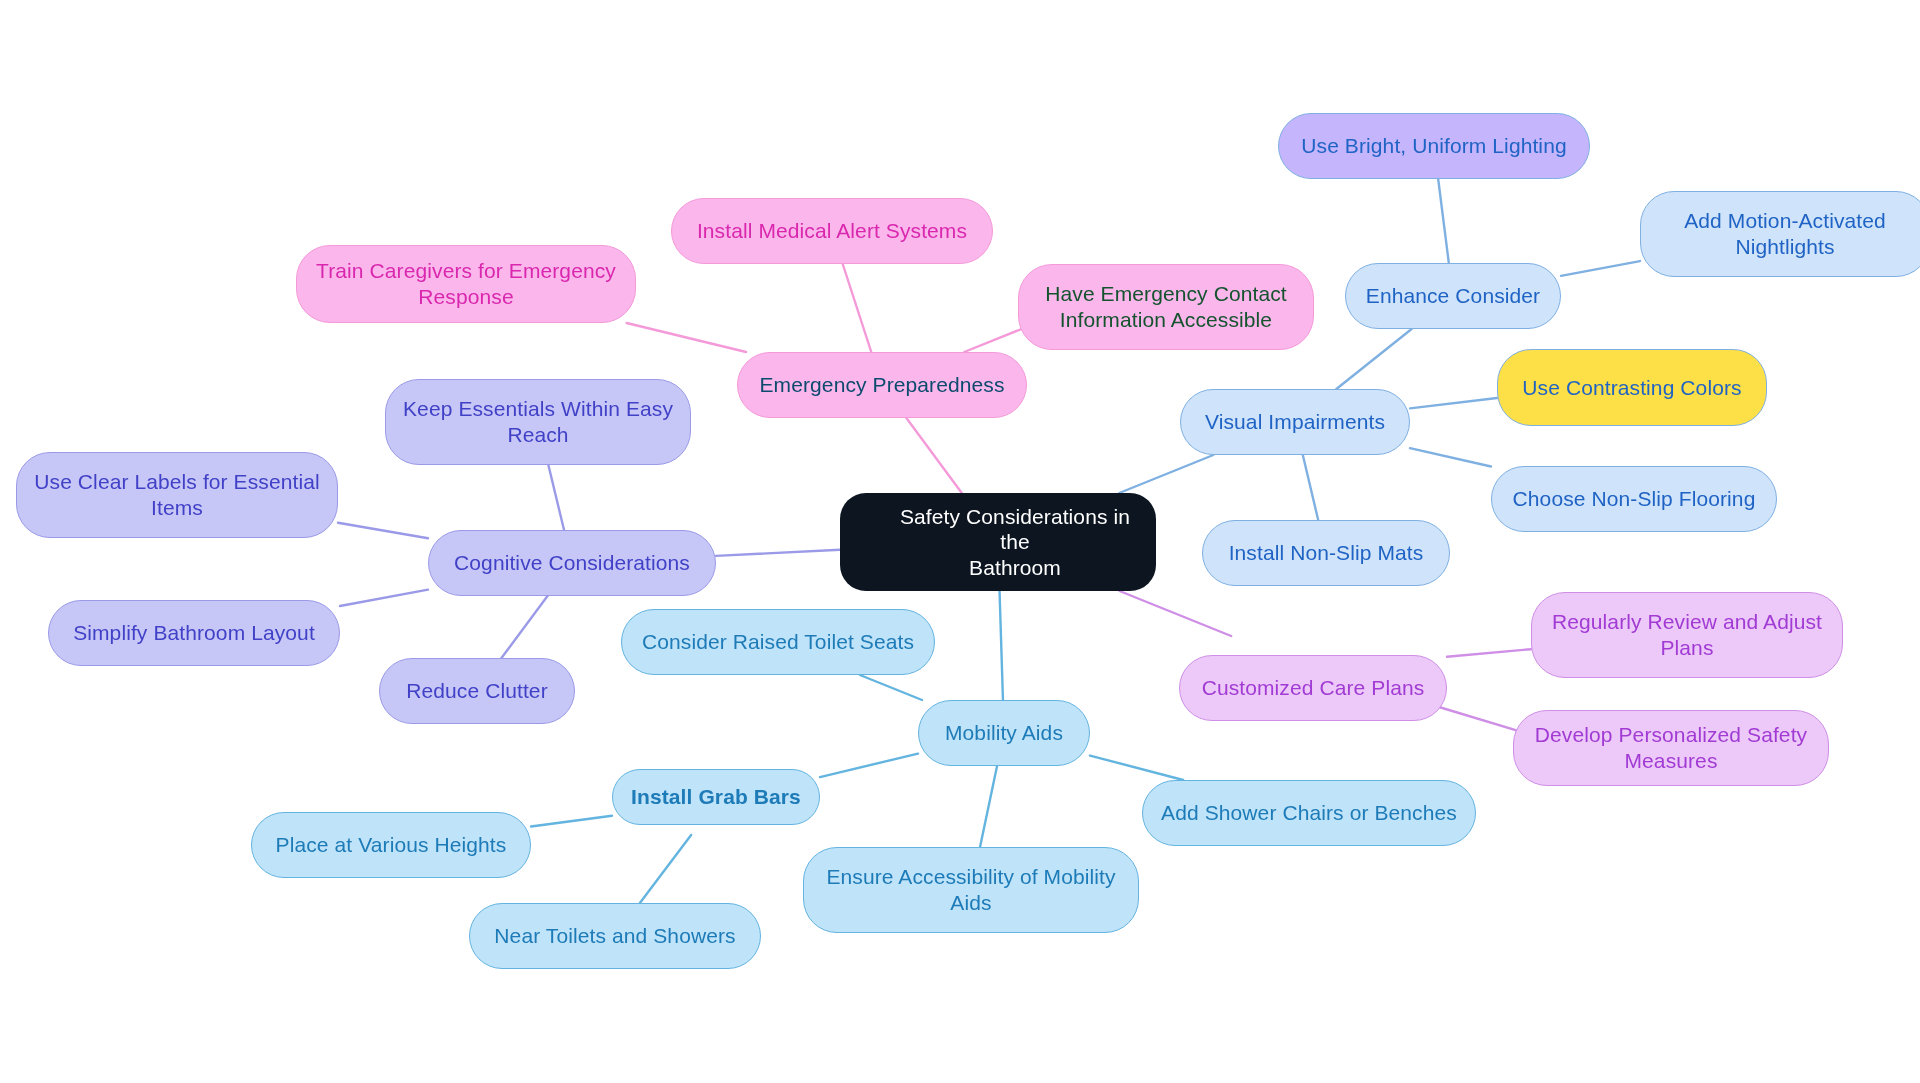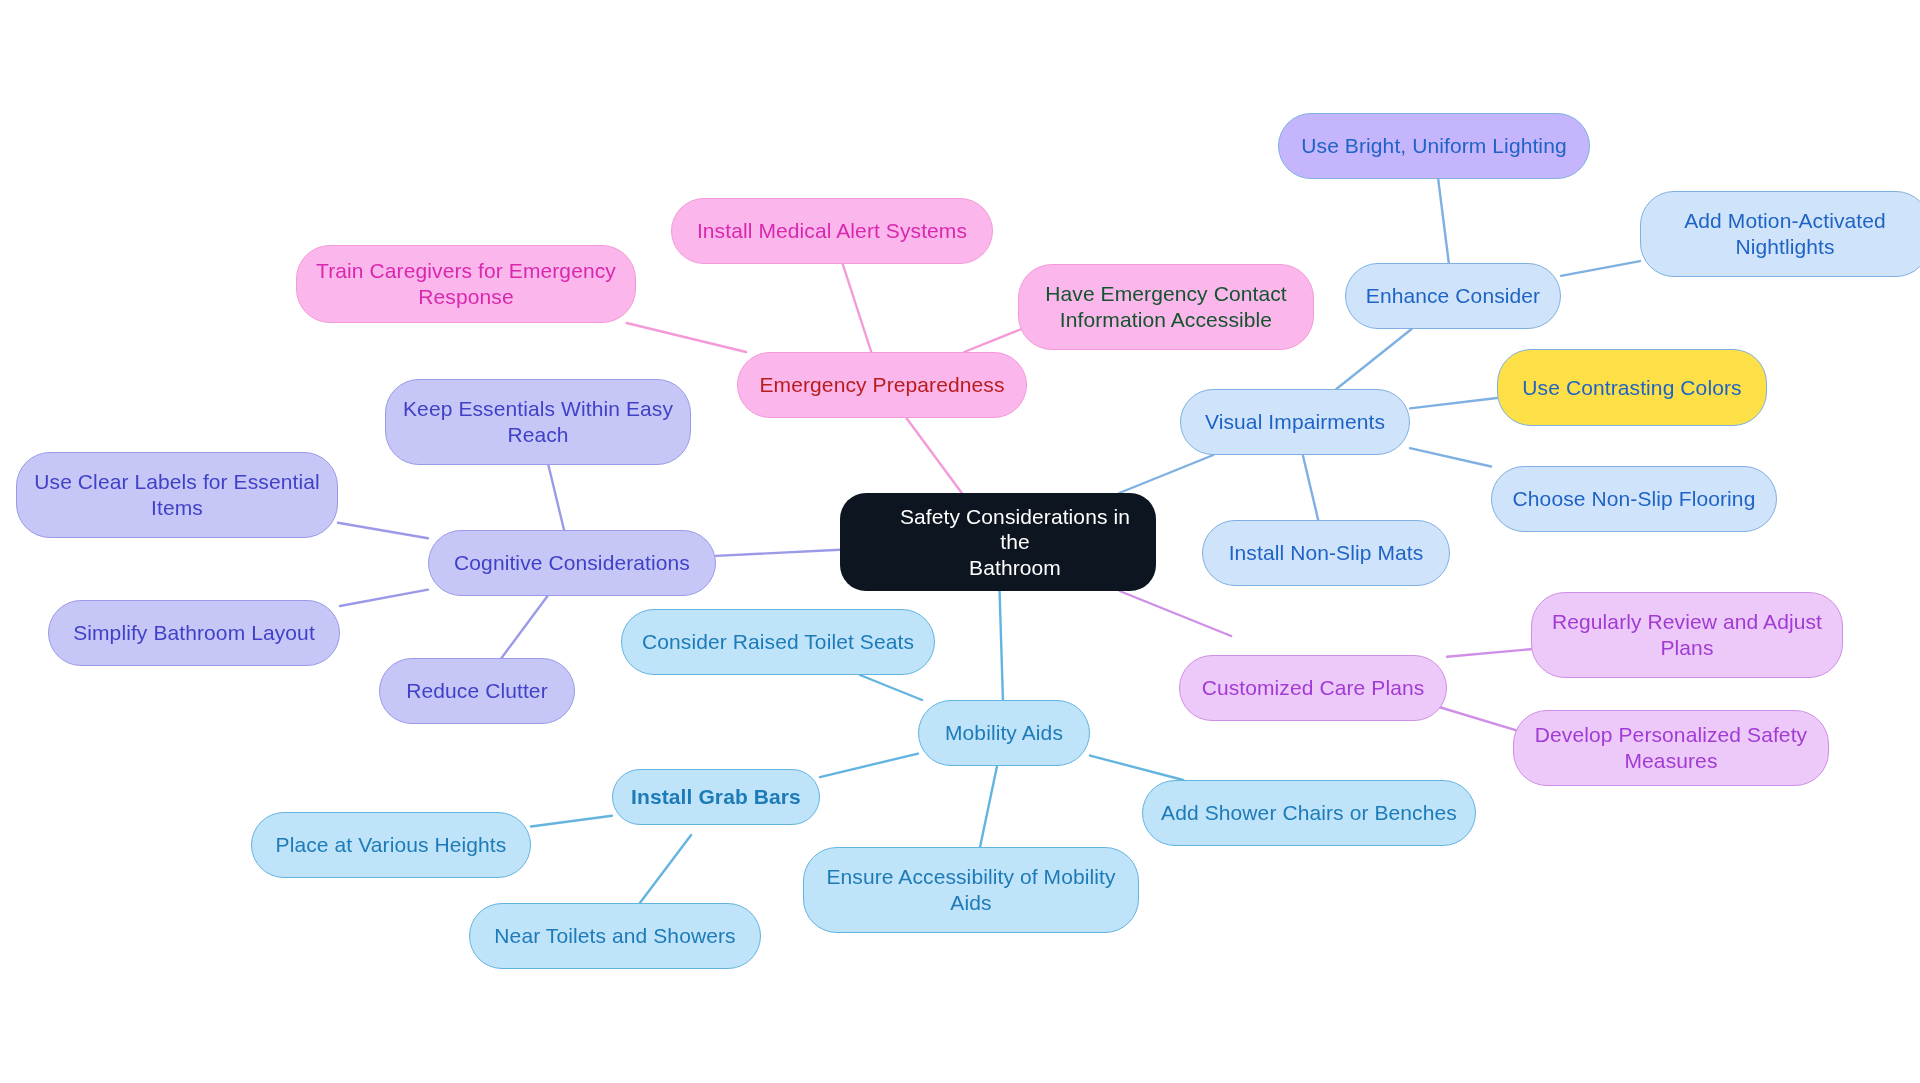--- a/index.html
+++ b/index.html
@@ -60,21 +60,21 @@
       <line x1="1336.3809523809523" y1="389" x2="1411.6190476190477" y2="329" stroke="#7fb0e2" stroke-width="2.4" stroke-linecap="round"></line>
       <line x1="1119.275" y1="493" x2="1213.325" y2="455" stroke="#7fb0e2" stroke-width="2.4" stroke-linecap="round"></line>
       <line x1="964.2105263157895" y1="352" x2="1058.877192982456" y2="314" stroke="#f49ad9" stroke-width="2.4" stroke-linecap="round"></line>
       <line x1="871.2857142857143" y1="352" x2="842.7142857142857" y2="264" stroke="#f49ad9" stroke-width="2.4" stroke-linecap="round"></line>
       <line x1="746.0792079207921" y1="352" x2="626.6336633663366" y2="323" stroke="#f49ad9" stroke-width="2.4" stroke-linecap="round"></line>
       <line x1="961.796178343949" y1="493" x2="906.3821656050956" y2="418" stroke="#f49ad9" stroke-width="2.4" stroke-linecap="round"></line>
     </svg>
   <div id="nodes">
       <div class="node root" style="left: 840px; top: 493px; width: 316px; height: 98px;">Safety Considerations in the
 Bathroom</div>
-      <div class="node lvl1" style="left: 737px; top: 352px; width: 290px; height: 66px; background: rgb(251, 182, 236); color: #b91c1c; border-color: rgb(244, 154, 217); text-align: right;">Emergency Preparedness</div>
+      <div class="node lvl1" style="left: 737px; top: 352px; width: 290px; height: 66px; background: rgb(251, 182, 236); color: #0c4a6e; border-color: rgb(244, 154, 217); text-align: right;">Emergency Preparedness</div>
       <div class="node lvl2" style="left: 296px; top: 245px; width: 340px; height: 78px; background: rgb(251, 182, 236); color: rgb(217, 40, 174); border-color: rgb(244, 154, 217);">Train Caregivers for Emergency
 Response</div>
       <div class="node lvl2" style="left: 671px; top: 198px; width: 322px; height: 66px; background: rgb(251, 182, 236); color: rgb(217, 40, 174); border-color: rgb(244, 154, 217);">Install Medical Alert Systems</div>
       <div class="node lvl2" style="left: 1018px; top: 228px; width: 296px; height: 86px; background: rgb(251, 182, 236); color: #14532d; border-color: rgb(244, 154, 217); margin-top: 36px;">Have Emergency Contact
 Information Accessible</div>
       <div class="node lvl1" style="left: 1180px; top: 389px; width: 230px; height: 66px; background: rgb(207, 227, 251); color: rgb(31, 99, 196); border-color: rgb(127, 176, 226);">Visual Impairments</div>
       <div class="node lvl2" style="left: 1345px; top: 263px; width: 216px; height: 66px; background: rgb(207, 227, 251); color: rgb(31, 99, 196); border-color: rgb(127, 176, 226);">Enhance Consider</div>
       <div class="node lvl2" style="left: 1497px; top: 349px; width: 270px; height: 77px; background: #fde047; color: rgb(31, 99, 196); border-color: rgb(127, 176, 226);">Use Contrasting Colors</div>
       <div class="node lvl2" style="left: 1491px; top: 466px; width: 286px; height: 66px; background: rgb(207, 227, 251); color: rgb(31, 99, 196); border-color: rgb(127, 176, 226);">Choose Non-Slip Flooring</div>
       <div class="node lvl2" style="left: 1202px; top: 520px; width: 248px; height: 66px; background: rgb(207, 227, 251); color: rgb(31, 99, 196); border-color: rgb(127, 176, 226);">Install Non-Slip Mats</div>

